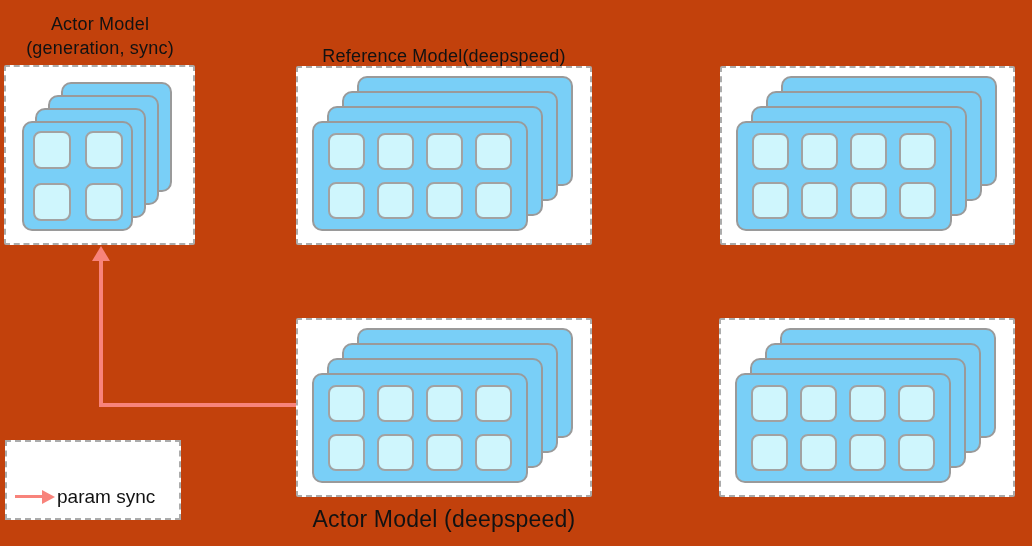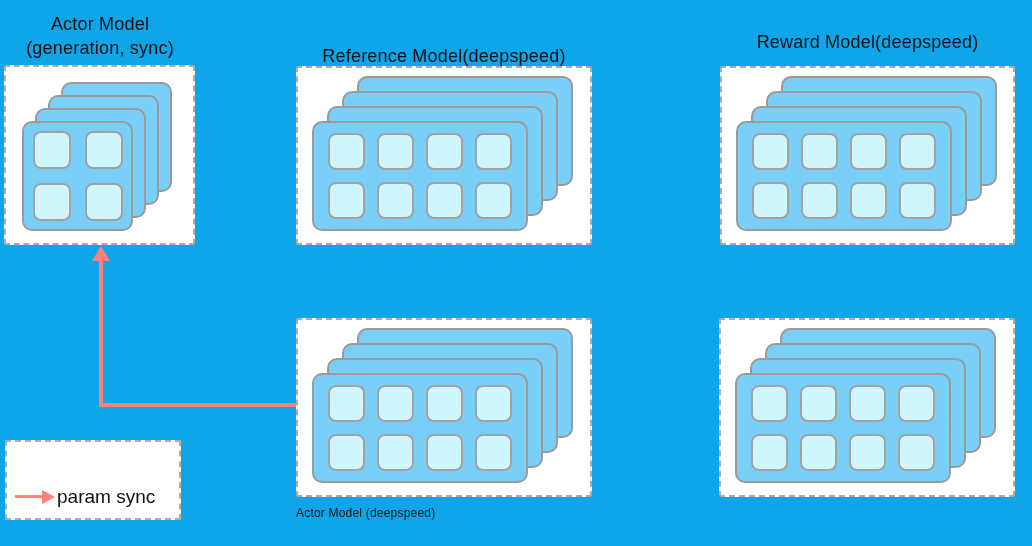--- a/index.html
+++ b/index.html
@@ -1,17 +1,17 @@
 <!DOCTYPE html>
 <html><head>
 <meta charset="utf-8">
 <style>
   html,body{margin:0;padding:0;background:#ffffff;}
   .canvas{
-    position:relative;width:1032px;height:546px;background:#0ea5e9;
+    position:relative;width:1032px;height:546px;background:#c2410c;
     font-family:"Liberation Sans", sans-serif;color:#121212;overflow:hidden;
   }
   .title{
     position:absolute;text-align:center;font-size:18px;line-height:24px;
     color:#121212;letter-spacing:0.2px;
   }
   .node-box{
     position:absolute;border:2px dashed #ababab;border-radius:2px;background:#ffffff;
     box-sizing:border-box;
   }
@@ -31,21 +31,21 @@
   .wide-c3{left:59px;top:8px;}
   .wide-c2{left:44px;top:23px;}
   .wide-c1{left:29px;top:38px;}
   .wide-c0{left:14px;top:53px;}
   
   .sq-c3{left:55px;top:15px;}
   .sq-c2{left:42px;top:28px;}
   .sq-c1{left:29px;top:41px;}
   .sq-c0{left:16px;top:54px;}
   .caption{
-    position:absolute;font-size:12px;color:#121212;letter-spacing:0.2px;
+    position:absolute;text-align:center;font-size:23px;color:#121212;letter-spacing:0.2px;
   }
   .arrow-seg{position:absolute;background:#f8837b;}
   .arrow-head-up{
     position:absolute;width:0;height:0;
     border-left:9px solid transparent;border-right:9px solid transparent;
     border-bottom:15px solid #f8837b;
   }
   .arrow-head-right{
     position:absolute;width:0;height:0;
     border-top:7px solid transparent;border-bottom:7px solid transparent;
@@ -90,21 +90,20 @@
       <div class="cell"></div>
       <div class="cell"></div>
       <div class="cell"></div>
       <div class="cell"></div>
       <div class="cell"></div>
       <div class="cell"></div>
       <div class="cell"></div>
     </div>
   </div>
 
-  <div class="title" style="left:720px;top:30px;width:295px;">Reward Model(deepspeed)</div>
   <div class="node-box" style="left:720px;top:66px;width:295px;height:179px;">
     <div class="card wide wide-c3"></div>
     <div class="card wide wide-c2"></div>
     <div class="card wide wide-c1"></div>
     <div class="card wide front wide-c0">
       <div class="cell"></div>
       <div class="cell"></div>
       <div class="cell"></div>
       <div class="cell"></div>
       <div class="cell"></div>

